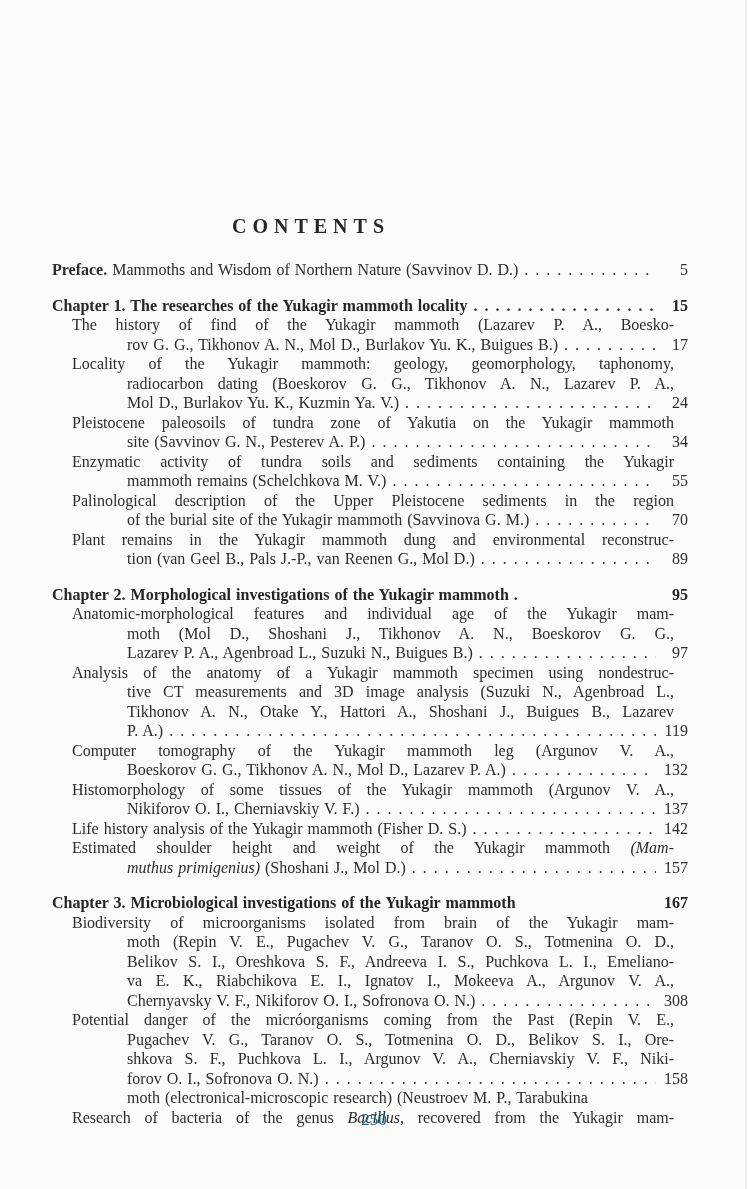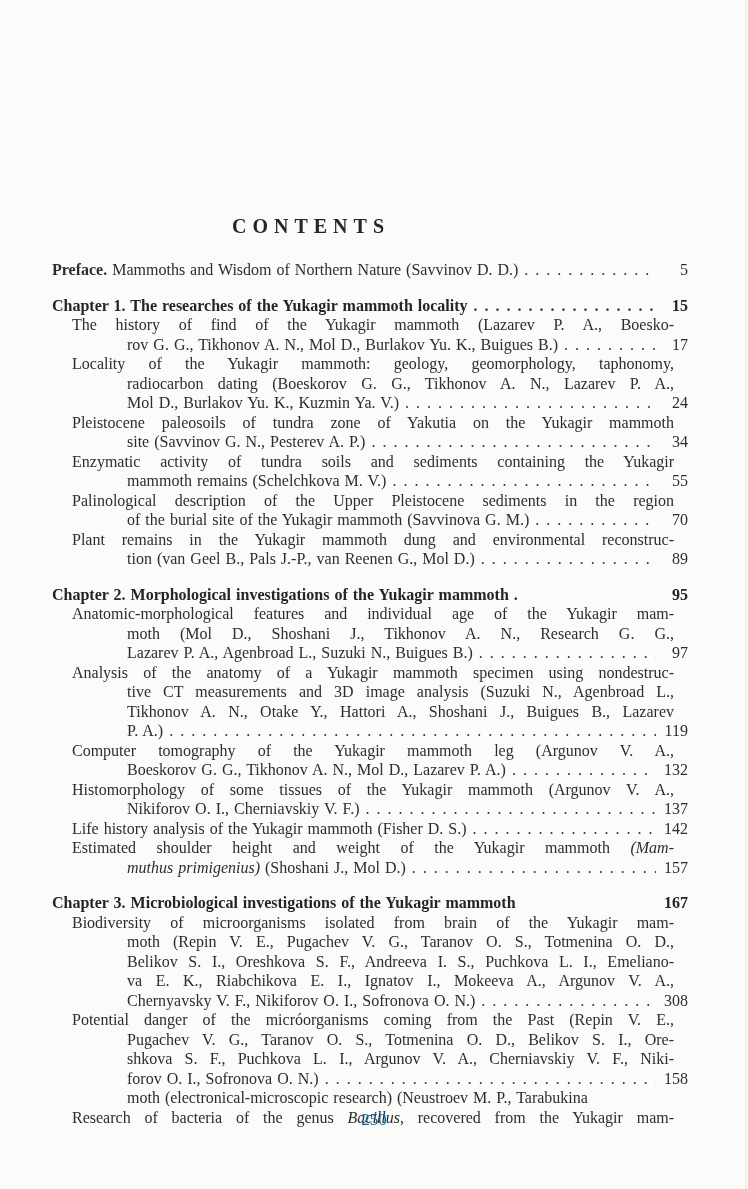--- a/index.html
+++ b/index.html
@@ -143,21 +143,21 @@
       </div>
       <div class="entry chapter">
         <div class="line ind0 lastline">
           <span class="txt"><span class="b">Chapter 2. Morphological investigations of the Yukagir mammoth</span><span> .</span></span>
           <span class="sp"></span>
           <span class="pg">95</span>
         </div>
       </div>
       <div class="entry item">
         <div class="line ind1 midline"><span class="txt"><span>Anatomic-morphological features and individual age of the Yukagir mam-</span></span></div>
-        <div class="line ind2 midline"><span class="txt"><span>moth (Mol D., Shoshani J., Tikhonov A. N., Research G. G.,</span></span></div>
+        <div class="line ind2 midline"><span class="txt"><span>moth (Mol D., Shoshani J., Tikhonov A. N., Boeskorov G. G.,</span></span></div>
         <div class="line ind2 lastline">
           <span class="txt"><span>Lazarev P. A., Agenbroad L., Suzuki N., Buigues B.)</span></span>
           <span class="leader">. . . . . . . . . . . . . . . . . . . . . . . . . . . . . . . . . . . . . . . . . . . . . . . . . . . . . . . . . . . . . . . . . . . . . . </span>
           <span class="pg">97</span>
         </div>
       </div>
       <div class="entry item">
         <div class="line ind1 midline"><span class="txt"><span>Analysis of the anatomy of a Yukagir mammoth specimen using nondestruc-</span></span></div>
         <div class="line ind2 midline"><span class="txt"><span>tive CT measurements and 3D image analysis (Suzuki N., Agenbroad L.,</span></span></div>
         <div class="line ind2 midline"><span class="txt"><span>Tikhonov A. N., Otake Y., Hattori A., Shoshani J., Buigues B., Lazarev</span></span></div>

